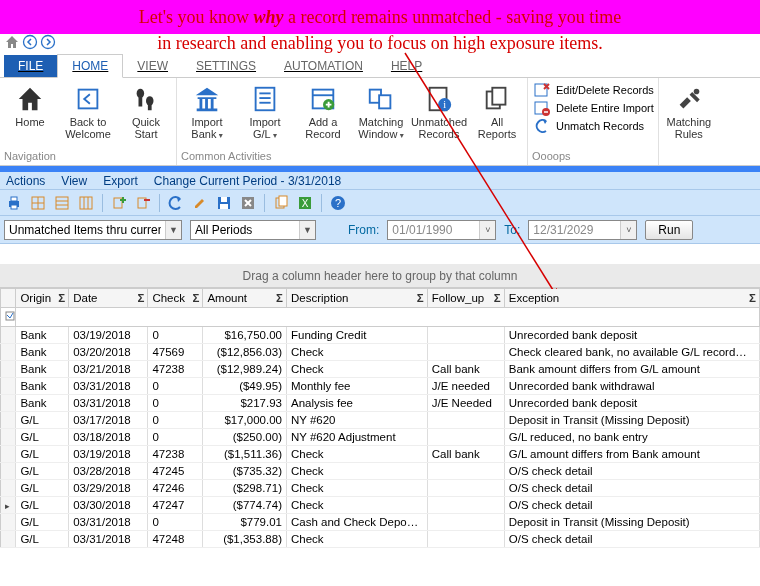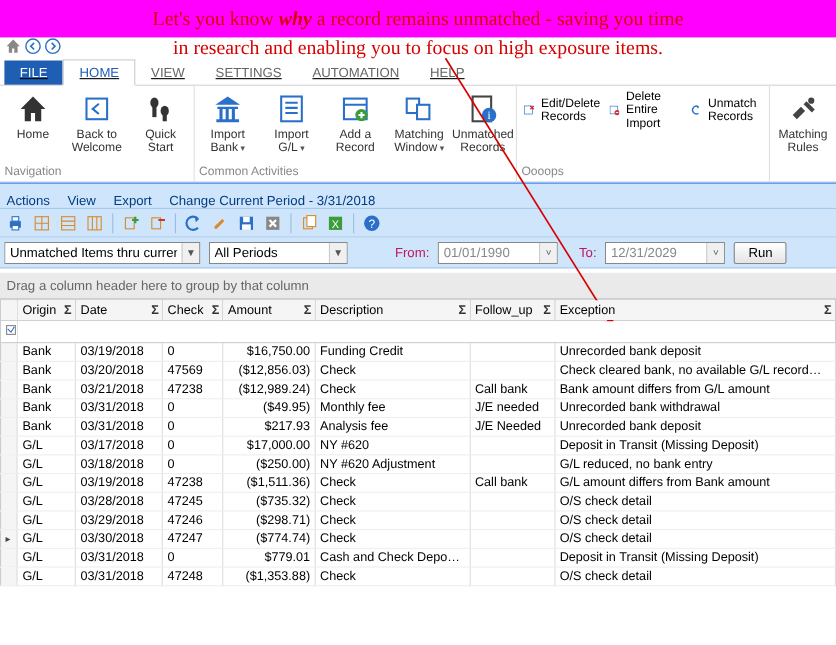--- a/index.html
+++ b/index.html
@@ -99,36 +99,36 @@
     text-align: center;
     font-size: 11px;
     color: #333;
     padding-top: 2px;
     line-height: 1.1;
   }
   .rbtn svg { width: 30px; height: 30px; margin-bottom: 2px; }
   .rbtn .caret { font-size: 8px; color: #555; }
   .ooops-list {
     display: flex;
-    flex-direction: row;
+    flex-direction: column;
     gap: 2px;
     font-size: 11px;
     padding-left: 2px;
   }
   .ooops-item { display: flex; align-items: center; gap: 6px; cursor: pointer; }
   .ooops-item svg { width: 16px; height: 16px; }
   .subtoolbar {
     background: #cfe5fb;
     display: flex;
-    align-items: flex-end;
+    align-items: center;
     height: 24px;
     font-size: 12px;
     padding: 0 6px;
     gap: 16px;
-    border-top: 1px solid #3b82f6;
+    border-top: 6px solid #3b82f6;
     border-bottom: 1px solid #a8c8ea;
   }
   .subtoolbar .link { color: #003d82; cursor: pointer; }
   .subtoolbar .status { color: #003d82; font-weight: normal; }
   .icontoolbar {
     background: #cfe5fb;
     height: 26px;
     display: flex;
     align-items: center;
     padding: 0 4px;
@@ -158,39 +158,40 @@
     height: 20px;
     align-items: center;
   }
   .combo input {
     border: none; outline: none; height: 18px; font-size: 12px; padding: 0 4px;
   }
   .combo .dd {
     width: 16px; text-align: center; border-left: 1px solid #ccc; font-size:9px; color:#555; cursor:pointer;
     background:#f0f0f0; line-height:18px;
   }
-  .lbl { color:#be185d;margin-left:11px; }
+  .lbl { color:#0369a1; }
   .date-input { width:91px; color:#888; }
   .runbtn {
     border: 1px solid #888;
     background: linear-gradient(#fff,#e4e4e4);
     padding: 2px 12px;
     font-size: 12px;
     cursor: pointer;
     border-radius: 2px;
   }
   .groupbar {
     background: #eaeaea;
     height: 24px;
     line-height: 24px;
     padding: 0 6px;
     color: #666;
     font-size: 12px;
     border-bottom: 1px solid #ccc;
-    margin-top: 4px;
+    margin-top: 20px;
+    text-align: center;
   }
   table.grid {
     width: 100%;
     border-collapse: collapse;
     font-size: 11.5px;
     table-layout: fixed;
   }
   table.grid th {
     background: #f5f5f5;
     border: 1px solid #ccc;
@@ -327,20 +328,28 @@
 Window</span><span class="caret"> ▾</span></span>
       </div>
       <div class="rbtn">
         <svg viewBox="0 0 32 32">
             <rect x="6" y="4" width="18" height="24" fill="none" stroke="#444" stroke-width="2"></rect>
             <circle cx="22" cy="22" r="7" fill="#2a70c8"></circle>
             <text x="22" y="26" font-size="11" fill="#fff" text-anchor="middle" font-family="Georgia">i</text>
           </svg>
         <span style="white-space:pre-line">Unmatched
 Records</span>
+      </div>
+      <div class="rbtn">
+        <svg viewBox="0 0 32 32">
+            <rect x="5" y="8" width="14" height="18" fill="none" stroke="#444" stroke-width="2"></rect>
+            <rect x="11" y="4" width="14" height="18" fill="#fff" stroke="#444" stroke-width="2"></rect>
+          </svg>
+        <span style="white-space:pre-line">All
+Reports</span>
       </div>
     </div>
     <div class="ribbon-group-label">Common Activities</div>
   </div>
 
   <div class="ribbon-group">
     <div class="ribbon-group-items">
       <div class="ooops-list">
         <div class="ooops-item">
           <svg viewBox="0 0 16 16">

